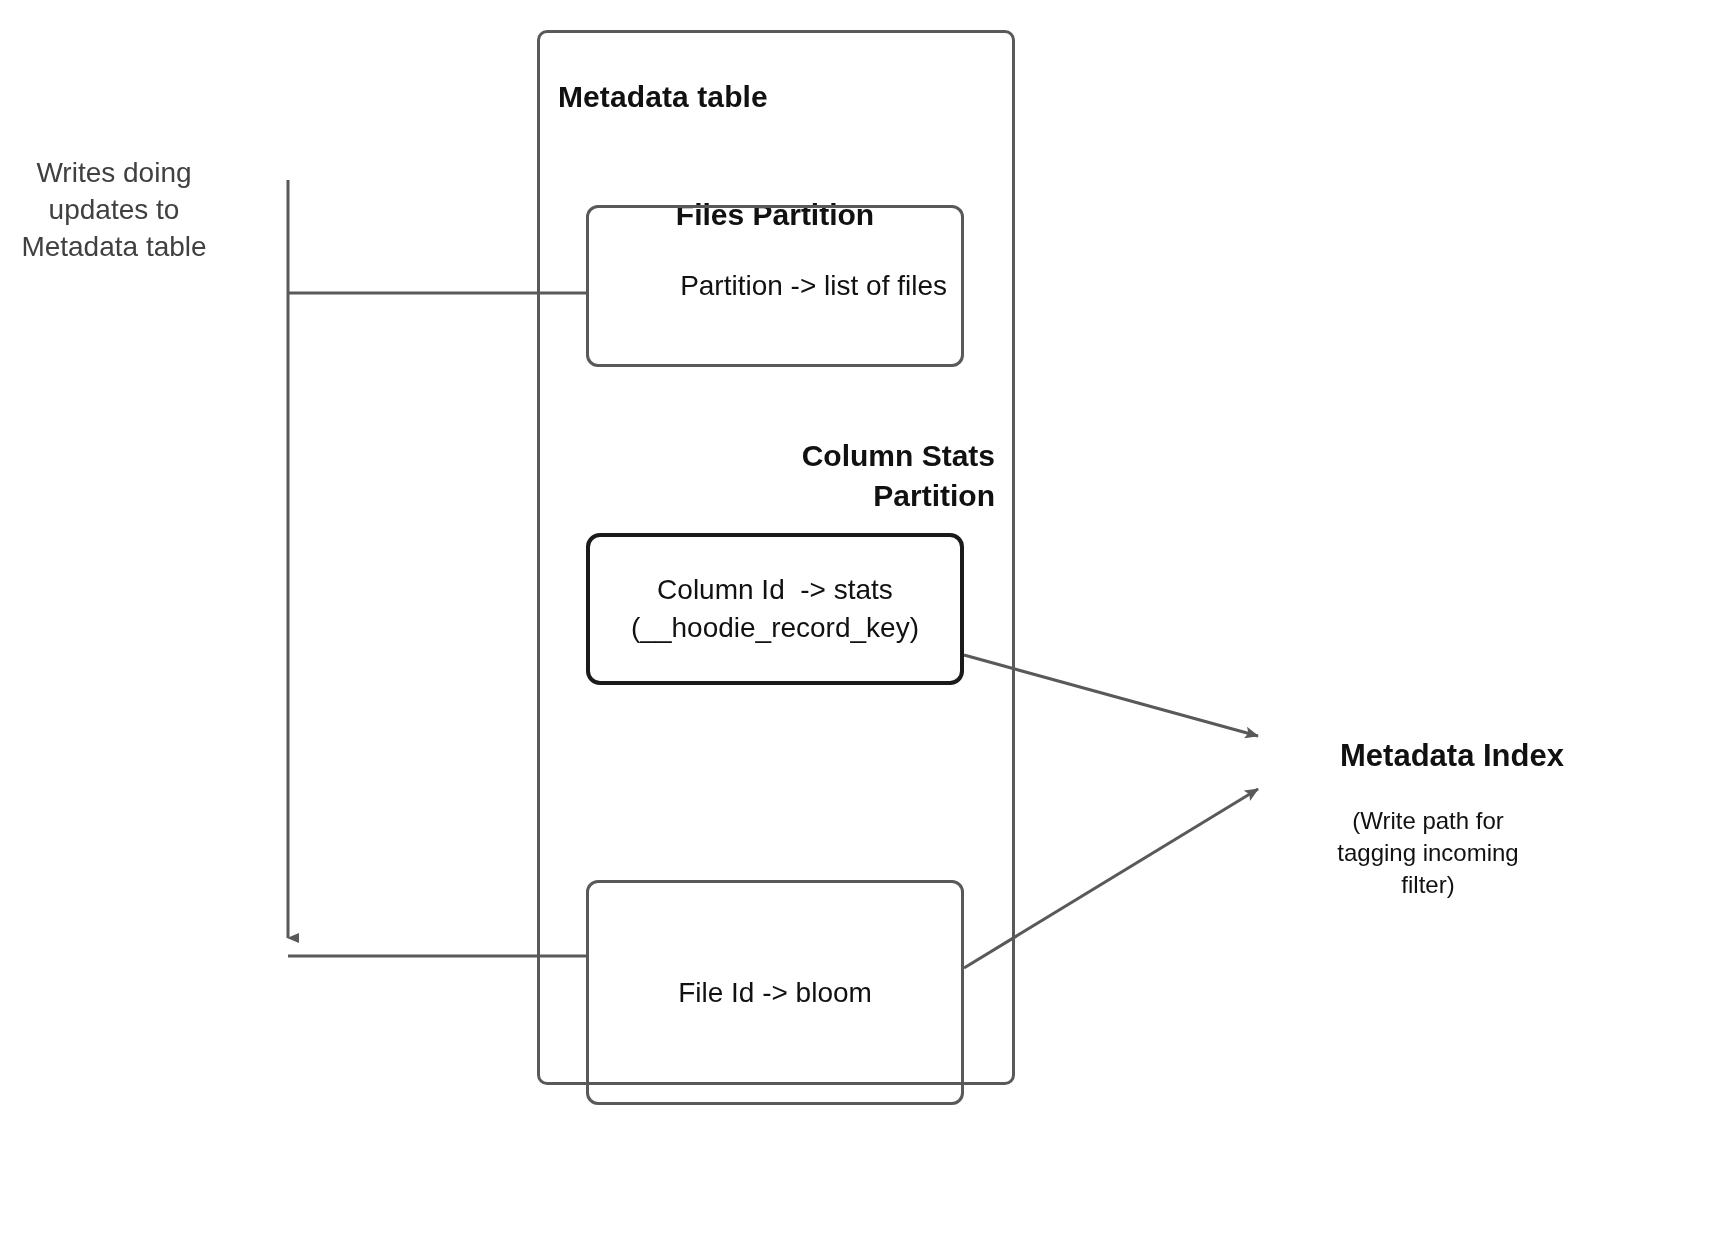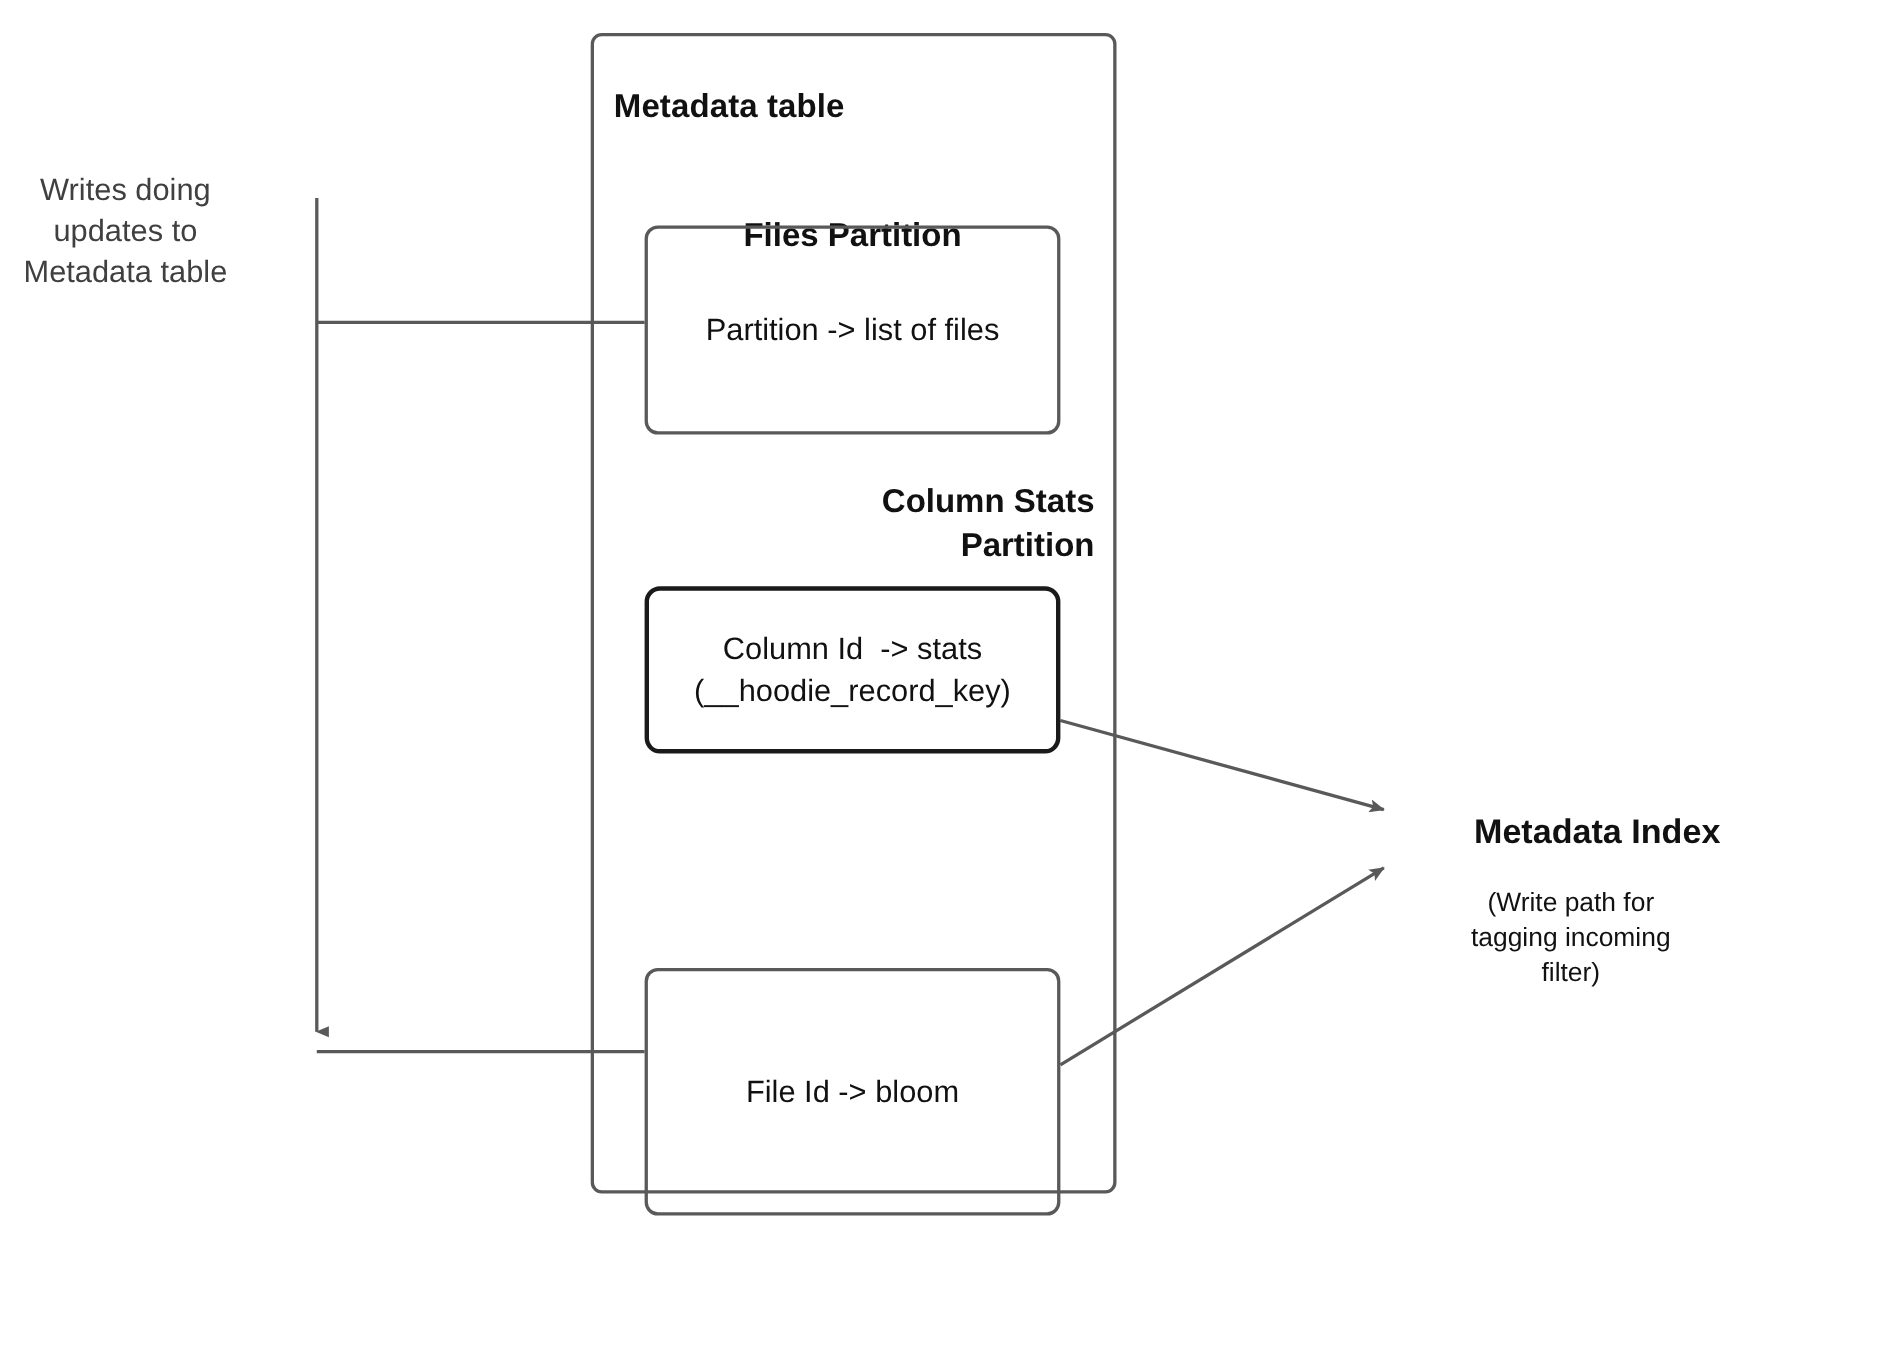--- a/index.html
+++ b/index.html
@@ -84,21 +84,21 @@
     box-sizing: border-box;
     background: transparent;
     display: flex;
     align-items: center;
     justify-content: center;
     text-align: center;
     font-size: 28px;
     line-height: 1.35;
     color: #111111;
   }
-  .ib-files { left: 586px; top: 205px;  width: 378px; height: 190px; }
+  .ib-files { left: 586px; top: 205px;  width: 378px; height: 162px; justify-content: flex-end; }
   .ib-stats {
     left: 586px; top: 533px; width: 378px; height: 152px;
     border: 4px solid #1a1a1a;
     border-radius: 14px;
   }
   .ib-bloom { left: 586px; top: 880px;  width: 378px; height: 225px; }
 
   .ib-text { padding: 0 14px; }
   .ib-text div { white-space: pre; }
 

